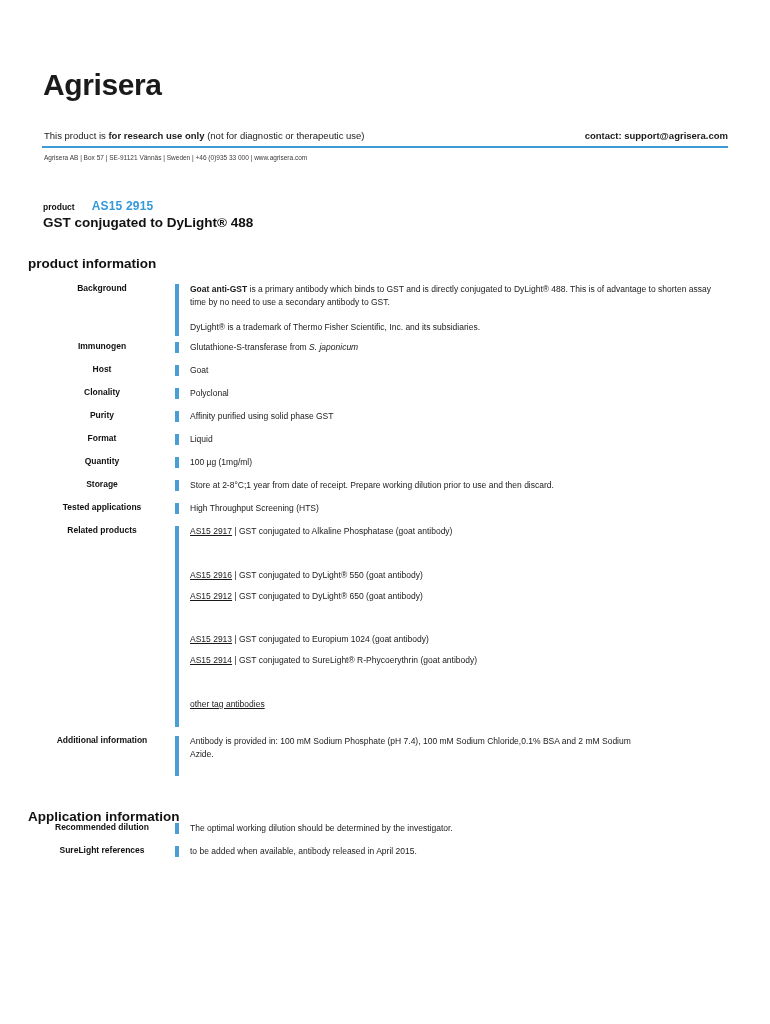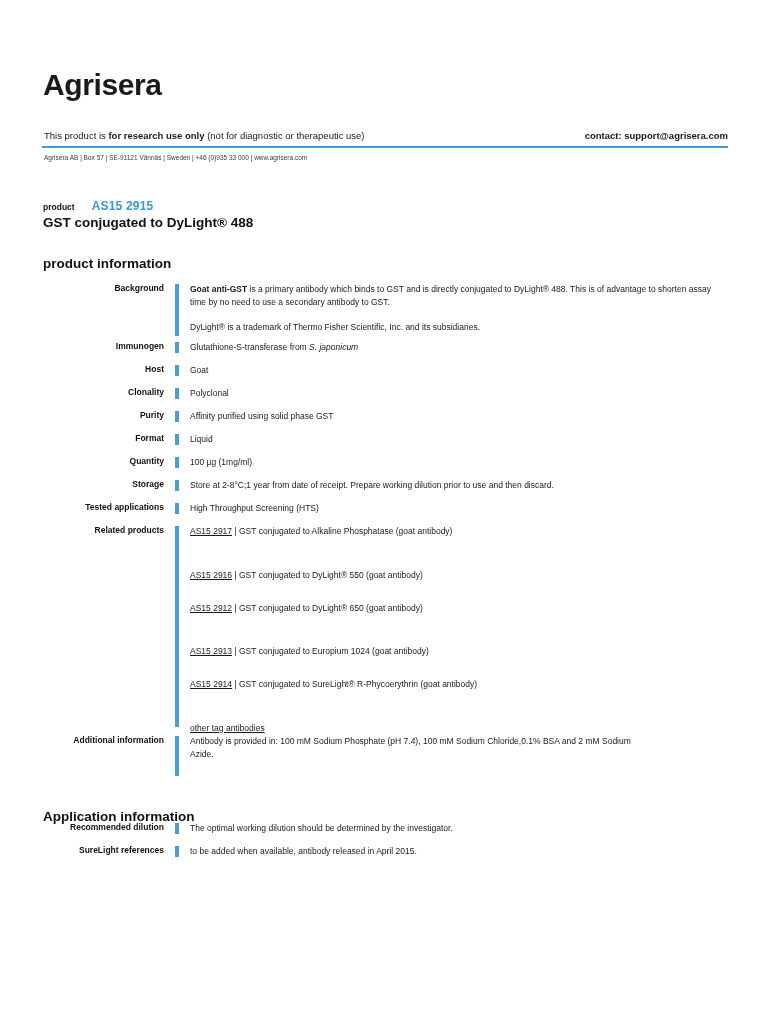--- a/index.html
+++ b/index.html
@@ -99,40 +99,40 @@
     font-size: 13.5px;
     font-weight: bold;
     color: #111;
     line-height: 1.2;
     white-space: nowrap;
     text-align: center;
   }
 
   .section-heading {
     position: absolute;
-    left: 43px;
+    left: 28px;
     font-size: 13.5px;
     font-weight: bold;
     color: #111;
     white-space: nowrap;
   }
   .section-heading.product-info { top: 256px; }
   .section-heading.app-info { top: 793px; margin-top: 16px; }
 
   
   .spec-row {
     position: absolute;
     left: 40px;
     width: 690px;
   }
   .spec-label {
     position: absolute;
     left: 0;
     width: 124px;
-    text-align: right;
+    text-align: center;
     font-size: 8.5px;
     font-weight: bold;
     color: #111;
     line-height: 1.35;
   }
   .spec-bar {
     position: absolute;
     left: 135px;
     top: 1px;
     width: 4px;
@@ -156,21 +156,21 @@
     font-size: 8.5px;
     color: #1a1a1a;
     line-height: 1.5;
     white-space: nowrap;
   }
   .rp-link {
     text-decoration: underline;
     color: #1a1a1a;
   }
   .rp-item.gap-big { margin-top: 31px; }
-  .rp-item.gap-sm  { margin-top: 20px; }
+  .rp-item.gap-sm  { margin-top: 8px; }
   .rp-other { margin-top: 31px; }
 </style>
 </head>
 <body>
 
 <div class="page">
 
   <div class="logo">Agrisera</div>
 
   <div class="use-line">

